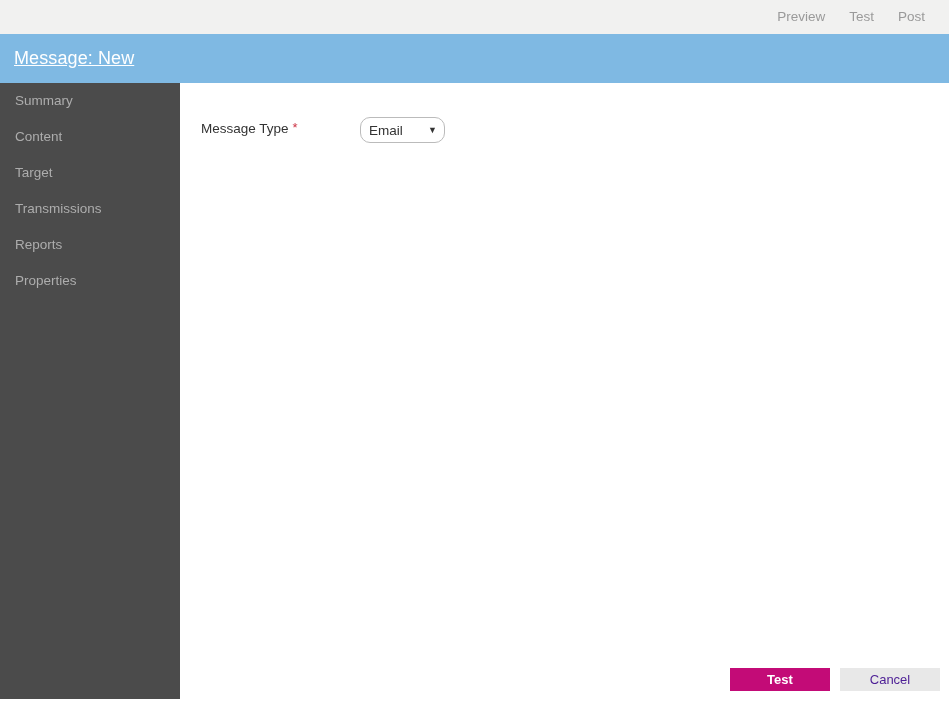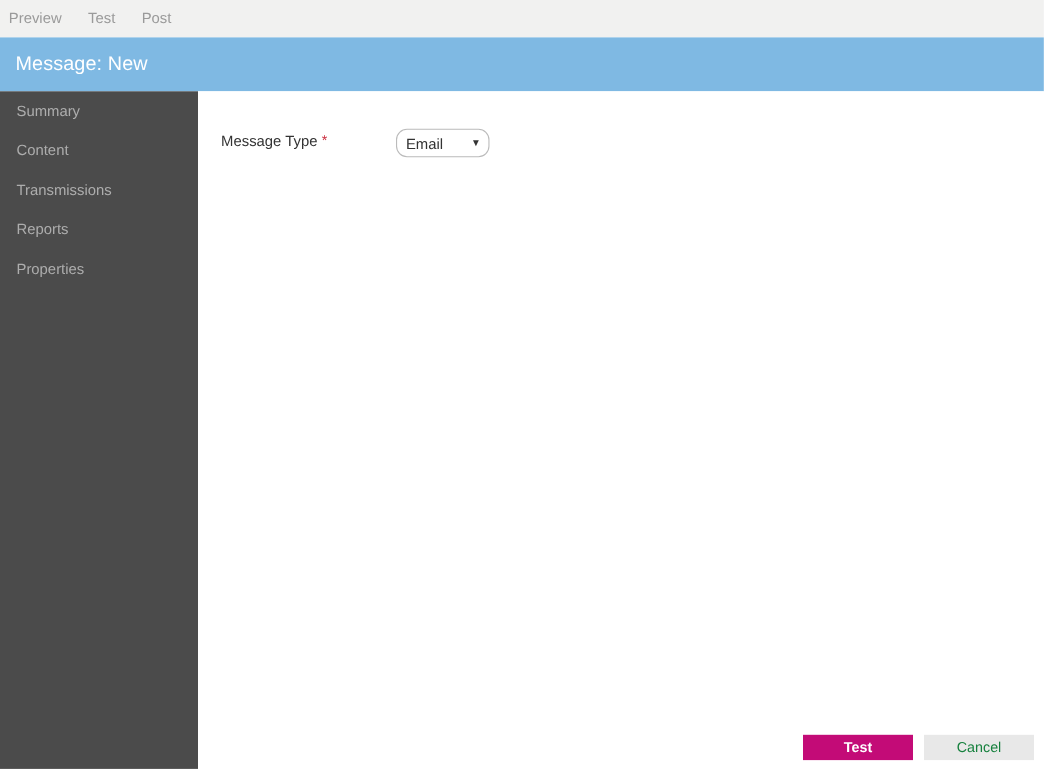--- a/index.html
+++ b/index.html
@@ -18,20 +18,21 @@
   
   #toolbar {
     position: absolute;
     left: 0;
     top: 0;
     width: 949px;
     height: 34px;
     background: #f1f1f0;
     display: flex;
     align-items: center;
+    justify-content: flex-end;
   }
   .toolbar-action {
     color: #9a9a9a;
     font-size: 13.5px;
     line-height: 34px;
     padding: 0 0;
     margin-right: 24px;
     cursor: pointer;
     white-space: nowrap;
   }
@@ -46,20 +47,21 @@
     height: 49px;
     background: #7fb9e3;
     display: flex;
     align-items: center;
   }
   #page-header .title {
     color: #ffffff;
     font-size: 18px;
     margin-left: 14px;
     letter-spacing: 0.1px;
+    text-decoration: underline;
   }
 
   
   #sidebar {
     position: absolute;
     left: 0;
     top: 83px;
     width: 180px;
     height: 616px;
     background: #4b4b4b;
@@ -169,40 +171,41 @@
   .btn-primary {
     left: 550px;
     width: 100px;
     background: #c30b77;
     color: #ffffff;
   }
   .btn-secondary {
     left: 660px;
     width: 100px;
     background: #e8e8e8;
-    color: #15803d;
+    color: #4c1d95;
     font-weight: normal;
   }
 </style>
 </head>
 <body>
 
 <div id="toolbar">
   <div class="toolbar-action">Preview</div>
   <div class="toolbar-action">Test</div>
   <div class="toolbar-action">Post</div>
 </div>
 
 <div id="page-header">
   <div class="title">Message: New</div>
 </div>
 
 <div id="sidebar">
   <div class="side-item">Summary</div>
   <div class="side-item">Content</div>
+  <div class="side-item">Target</div>
   <div class="side-item">Transmissions</div>
   <div class="side-item">Reports</div>
   <div class="side-item">Properties</div>
 </div>
 
 <div id="content">
 
   <div id="form-area">
     <div class="form-row">
       <div class="field-label">

